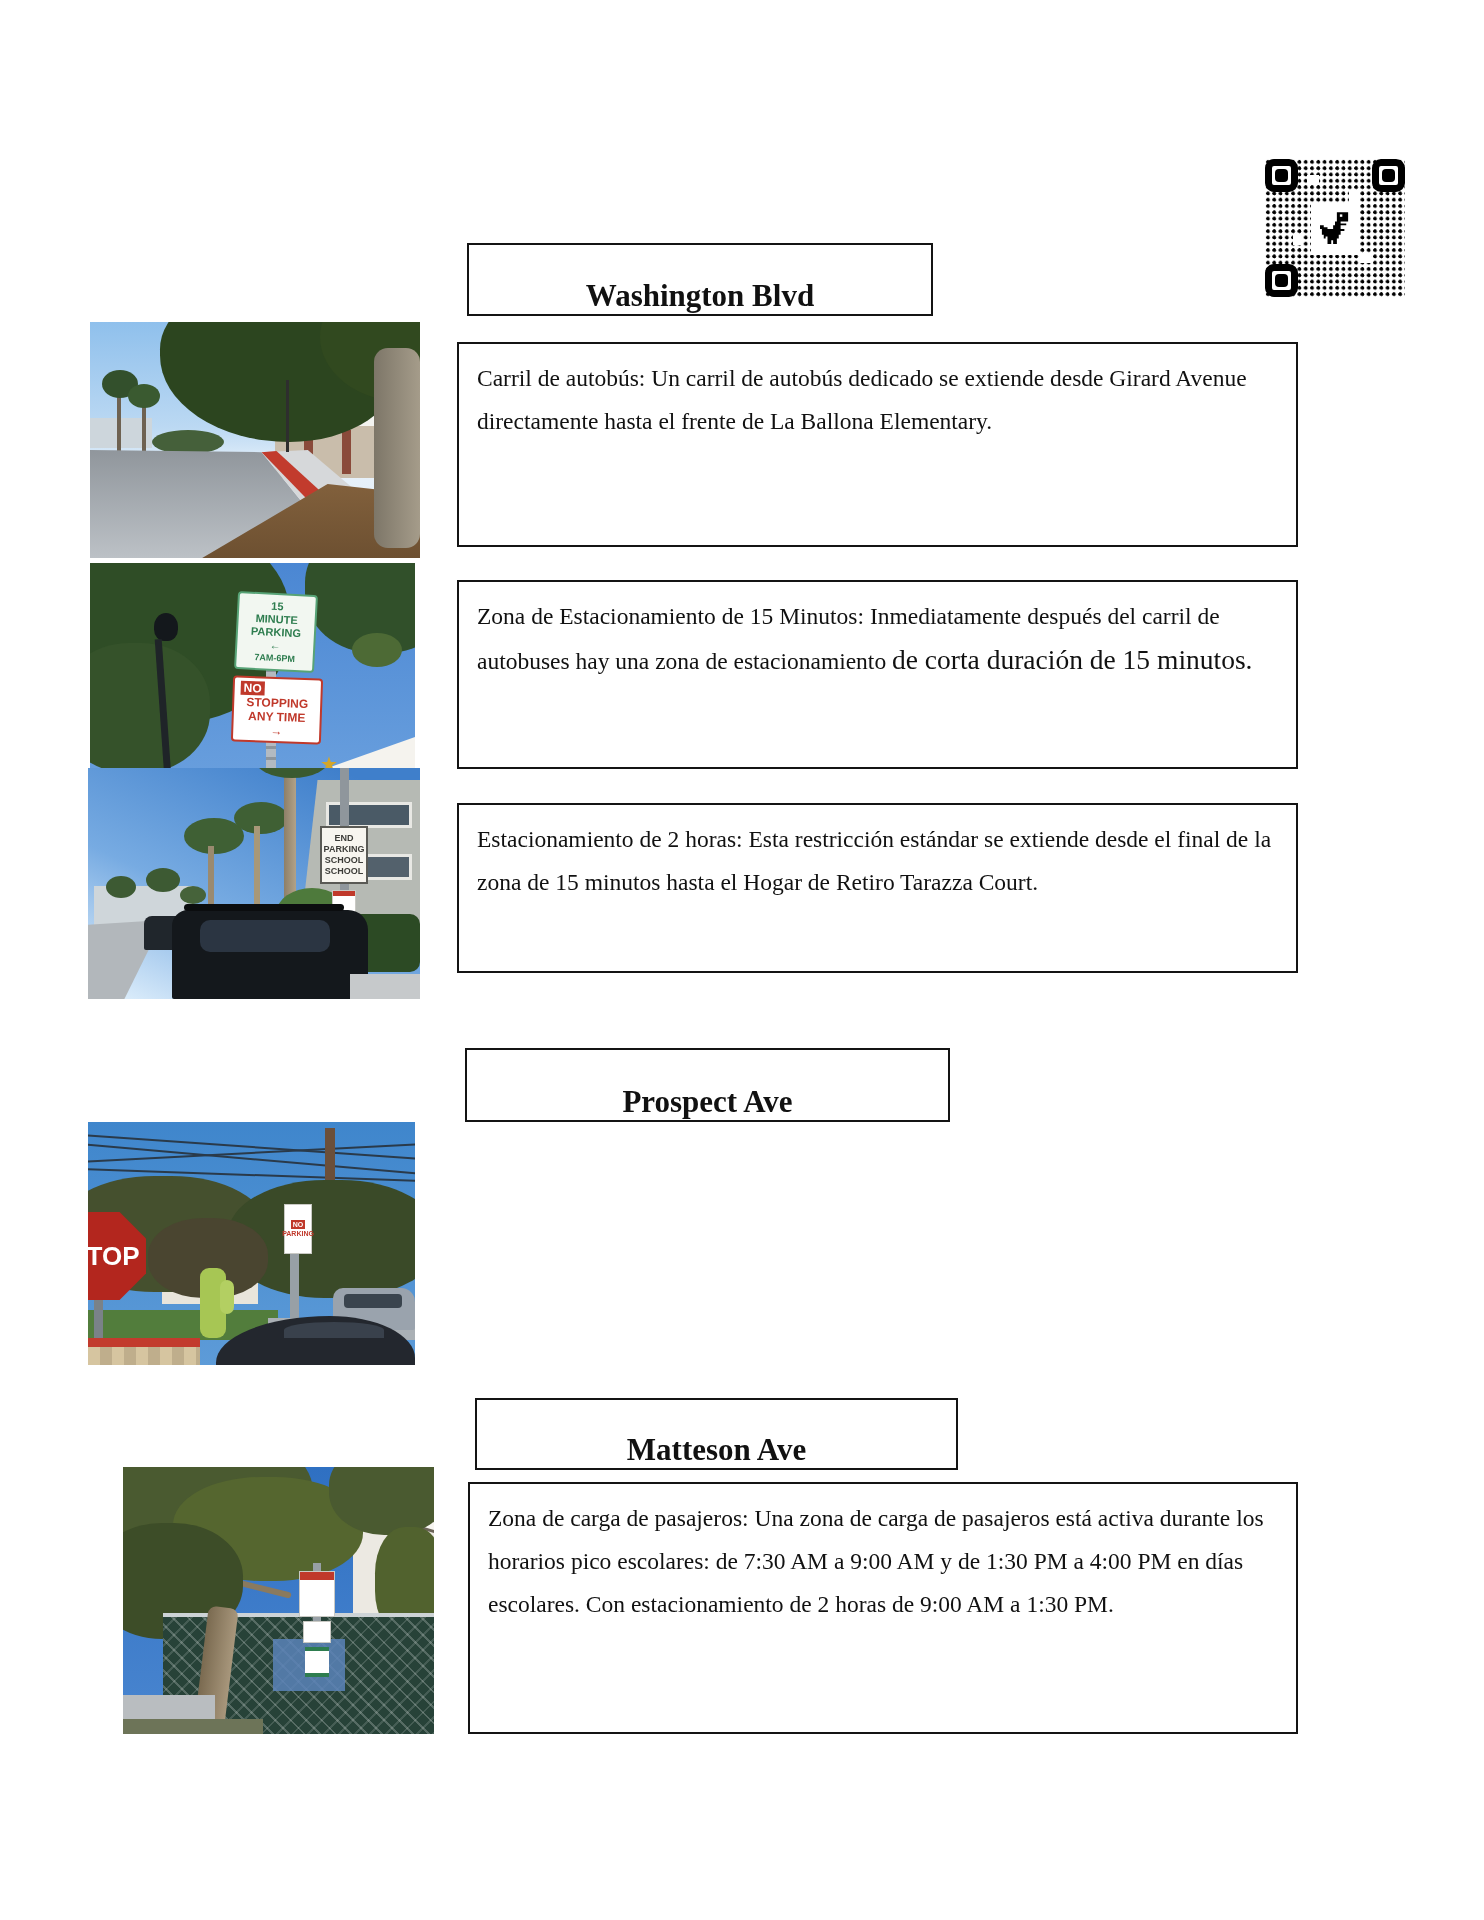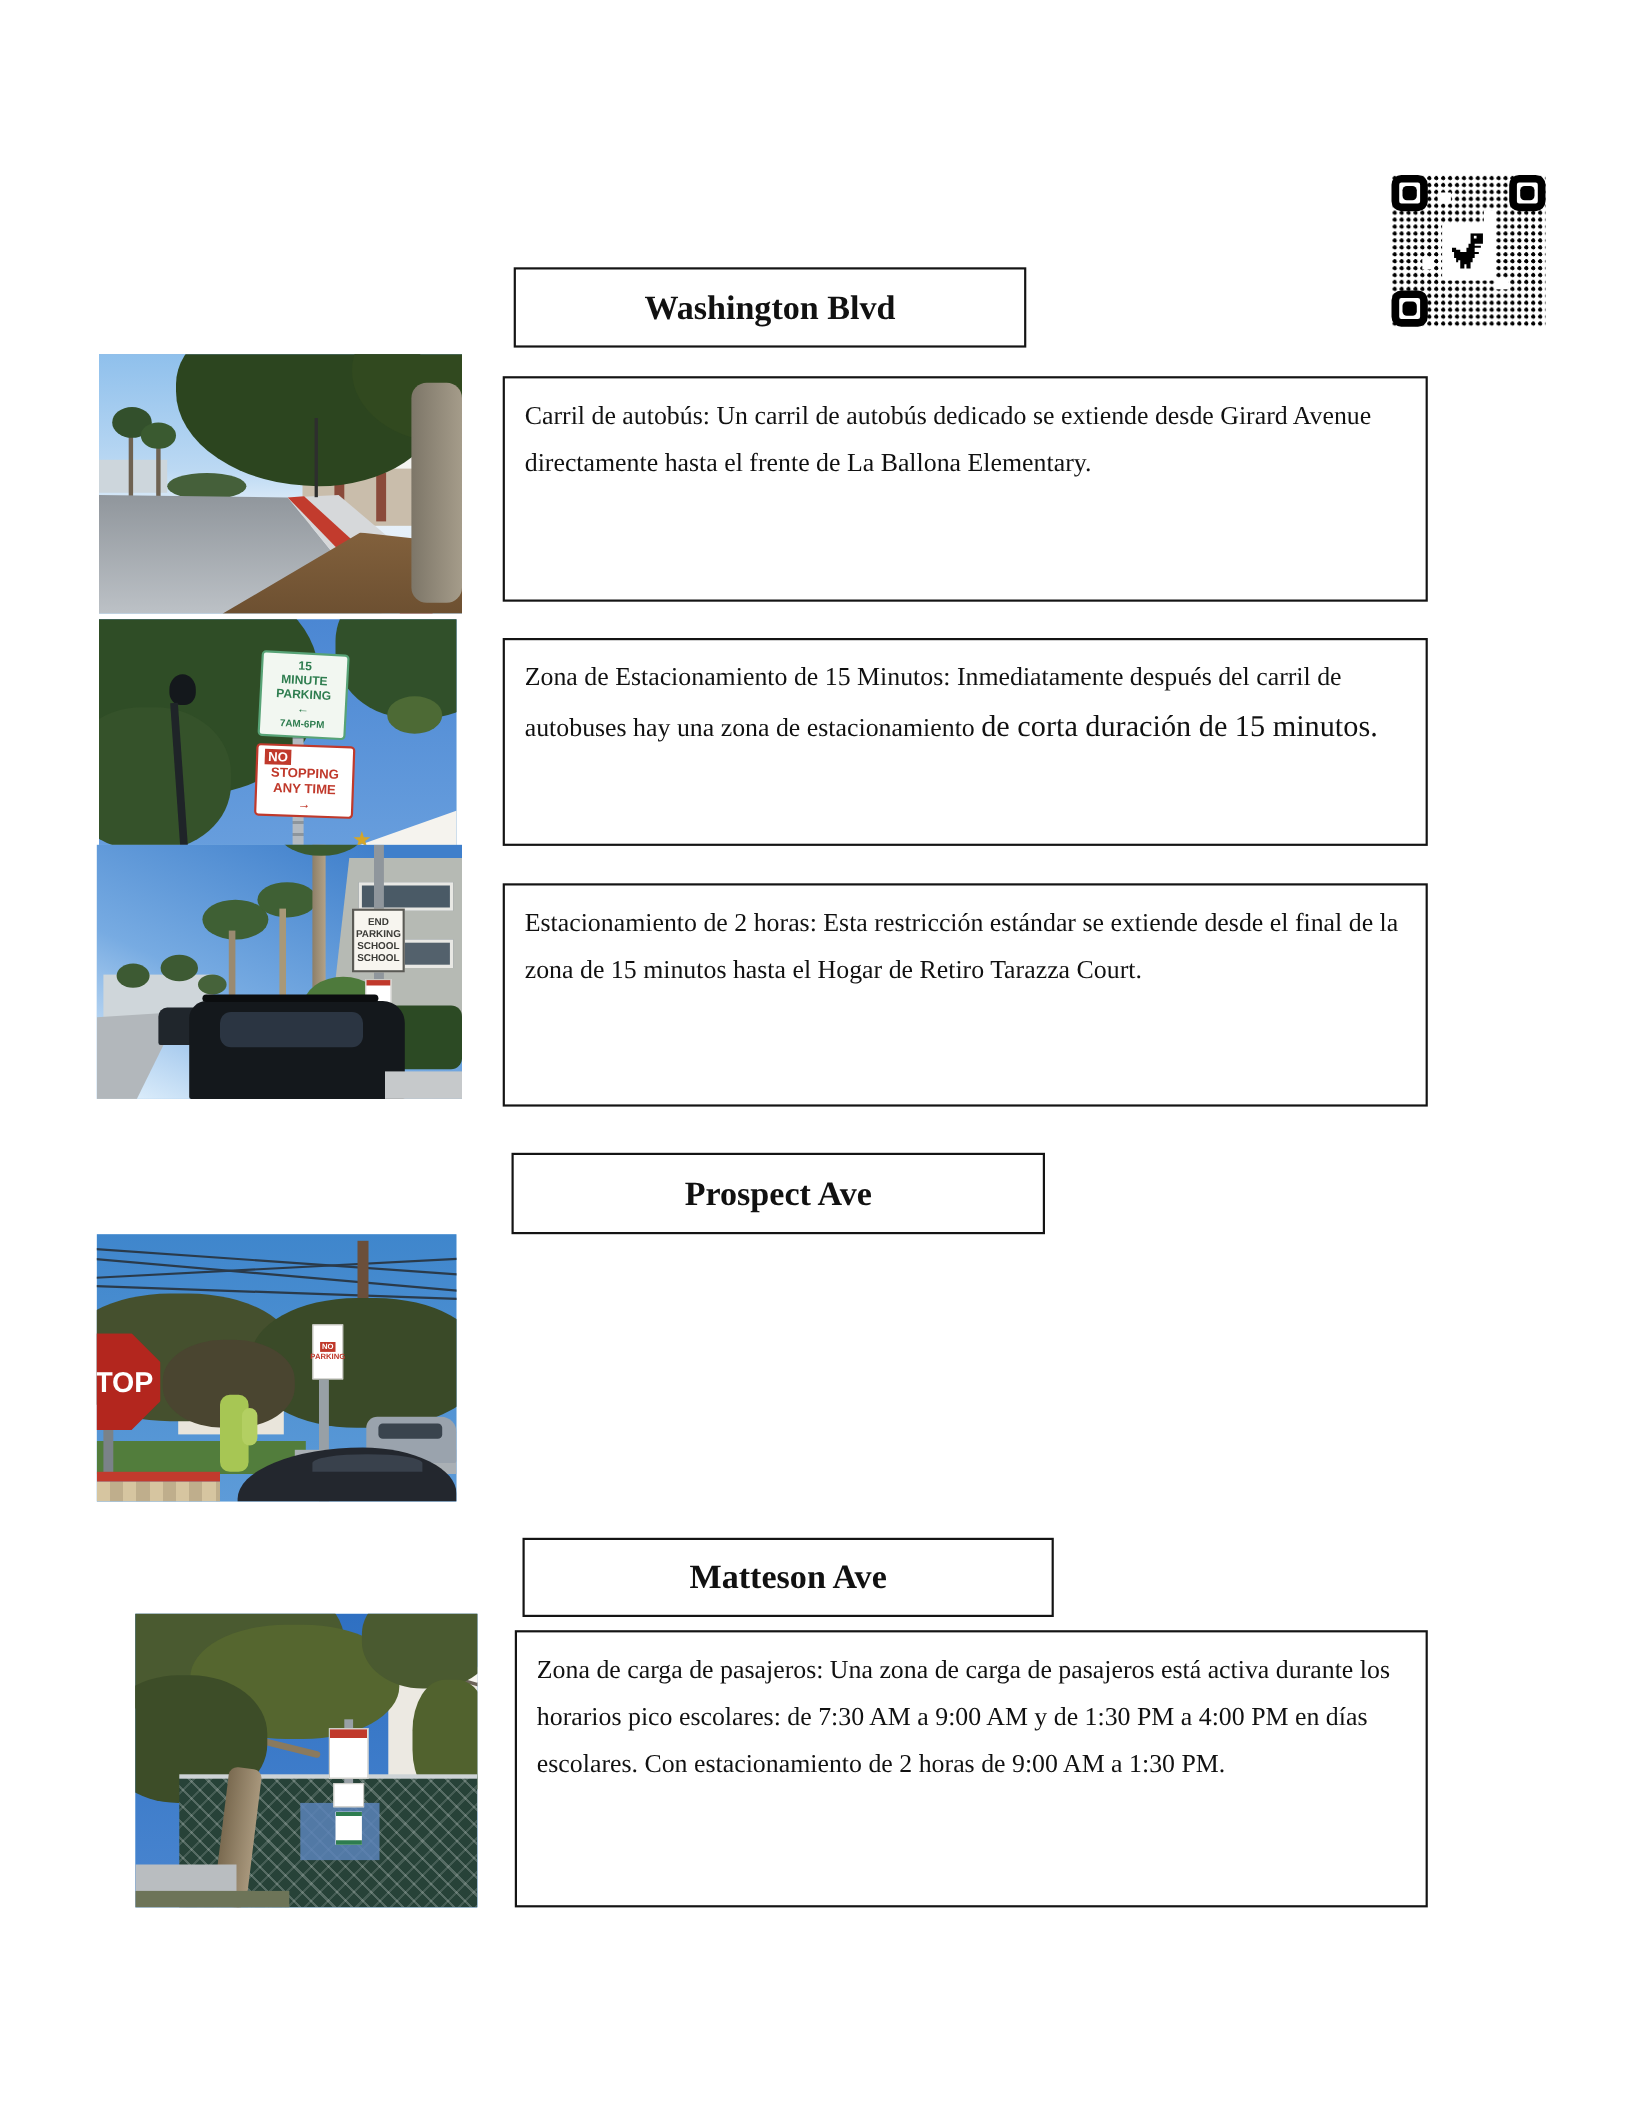--- a/index.html
+++ b/index.html
@@ -6,21 +6,21 @@
   html,body { background:#ffffff; }
   body { font-family: "Liberation Serif", serif; color:#111; }
   .page { position:relative; width:1484px; height:1920px; background:#fff; overflow:hidden; }
 
   .title-box { position:absolute; left:88px; top:145px; width:1103px; height:81px;
     border:2px solid #141414; display:flex; align-items:center; justify-content:center; }
   .title-text { font-weight:bold; font-size:39px; letter-spacing:0.5px;
     border-bottom:4px solid #111; padding:0 6px 4px; }
 
   .header-box { position:absolute; border:2px solid #141414; background:#fff;
-    display:flex; align-items:center; justify-content:center; }
+    display:flex; align-items:flex-end; justify-content:center; }
   .header-text { font-weight:bold; font-size:31px; }
 
   .textbox { position:absolute; border:2px solid #141414; background:#fff;
     padding:13px 20px 0 18px; font-size:23.5px; line-height:43px; }
   .textbox .big { font-size:27.5px; }
 
   .photo { position:absolute; overflow:hidden; background:#7ab0e0; }
   .photo div { position:absolute; }
 
   
@@ -150,21 +150,21 @@
     </div>
     <div style="left:244px;top:122px;width:24px;height:28px;background:#fff;border:1px solid #c9c9c4;box-shadow:inset 0 5px 0 #c0392b"></div>
     <div style="left:0;top:152px;width:130px;height:79px;background:#b2b7bb;clip-path:polygon(0 6%,58% 0,28% 100%,0 100%)"></div>
     <div style="left:56px;top:148px;width:54px;height:34px;background:#20262c;border-radius:8px 10px 2px 2px"></div>
     <div style="left:84px;top:142px;width:196px;height:89px;background:#14181c;border-radius:16px 20px 2px 2px"></div>
     <div style="left:112px;top:152px;width:130px;height:32px;background:#2b3542;border-radius:10px"></div>
     <div style="left:96px;top:136px;width:160px;height:7px;background:#0b0d0f;border-radius:4px"></div>
     <div style="left:262px;top:206px;width:70px;height:25px;background:#c6c9cb"></div>
   </div>
 
-  <div class="textbox" style="left:457px;top:803px;width:841px;height:203px">
+  <div class="textbox" style="left:457px;top:803px;width:841px;height:170px">
     <span>Estacionamiento de 2 horas: Esta restricción estándar se extiende desde el final de la zona de 15 minutos hasta el Hogar de Retiro Tarazza Court.</span>
   </div>
 
   <div class="header-box" style="left:465px;top:1048px;width:485px;height:74px">
     <span class="header-text">Prospect Ave</span>
   </div>
 
   <div class="photo" style="left:88px;top:1122px;width:327px;height:243px">
     <div style="inset:0;background:linear-gradient(180deg,#3f86cc,#5d9bd8)"></div>
     <div style="left:-10px;top:24px;width:347px;height:2px;background:#2a3a4a;transform:rotate(4deg)"></div>

